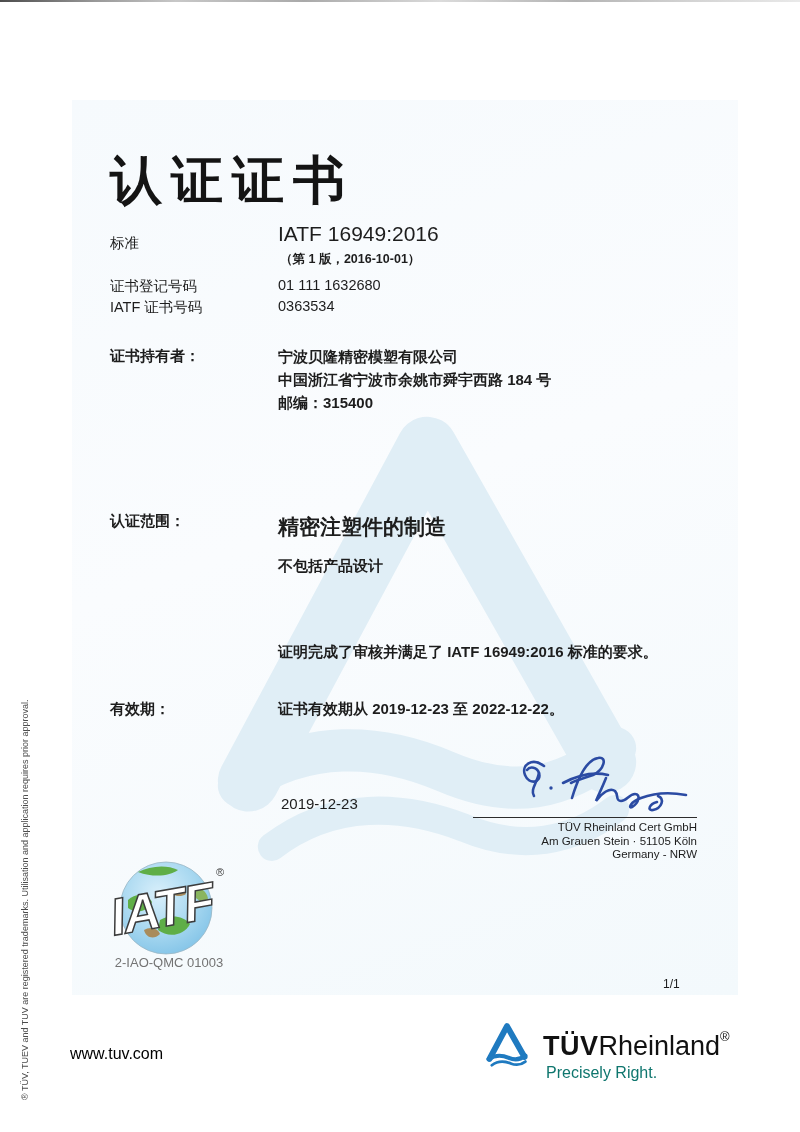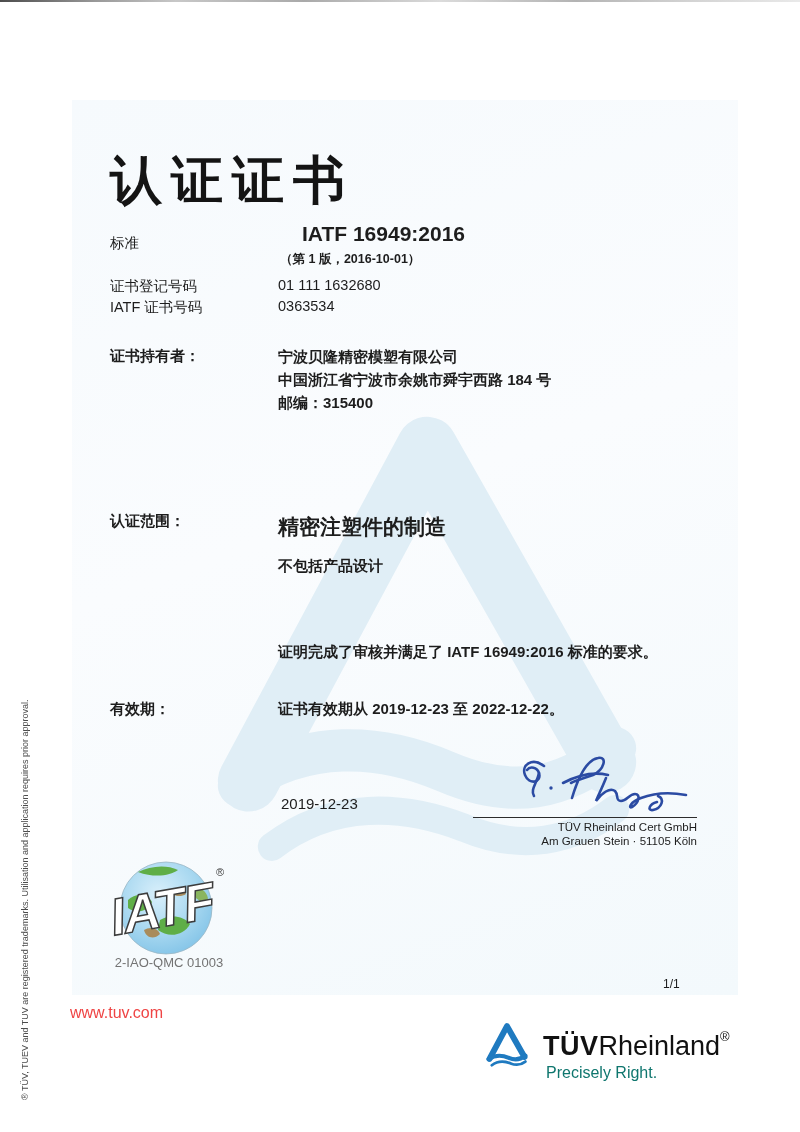--- a/index.html
+++ b/index.html
@@ -19,33 +19,33 @@
     left:72px;top:100px;width:666px;height:895px;
     background:linear-gradient(160deg,#f6fafd 0%,#fafcfe 45%,#f3f9fc 100%);
   }
   .watermark{left:192px;top:404px;width:470px;height:472px;color:#e0eef6;}
   .title{
     left:110px;top:146px;font-size:52px;font-weight:700;letter-spacing:9px;color:#141414;
   }
   .lbl{font-size:14.5px;color:#1d1d1d;}
   .val{font-size:14.5px;color:#1d1d1d;}
   .b{font-weight:700;}
-  .std-val{left:278px;top:222px;font-size:21px;font-weight:700;margin-left:24px;}
+  .std-val{left:278px;top:222px;font-size:21px;font-weight:400;}
   .std-ed{left:280px;top:251px;font-size:12.5px;font-weight:700;}
   .holder-block,.addr{line-height:23px;font-size:15px;font-weight:700;}
   .statement{left:278px;top:643px;font-size:15px;font-weight:700;}
   .date{left:281px;top:795px;font-size:15px;}
   .sigline{left:473px;top:817px;width:224px;height:1px;background:#2c2c2c;}
   .issuer{
     left:420px;top:821px;width:277px;text-align:right;
     font-size:11.5px;line-height:13.5px;color:#1d1d1d;
   }
   .iatf-code{left:101px;top:955px;width:136px;text-align:center;font-size:13px;color:#737373;}
   .pagenum{left:663px;top:977px;font-size:12px;}
-  .website{left:70px;top:1004px;font-size:16px;color:#ef4444;}
+  .website{left:70px;top:1045px;font-size:16px;color:#000000;}
   .brand{left:543px;top:1029px;font-size:27px;color:#111;white-space:nowrap;text-align:center;}
   .brand .bold{font-weight:700;letter-spacing:.5px;}
   .brand .reg{font-size:13px;vertical-align:14px;}
   .slogan{left:546px;top:1064px;font-size:16px;color:#0f766e;}
   .sidenote{
     left:20px;top:1100px;width:392px;font-size:9px;color:#4c4c4c;
     transform:rotate(-90deg);transform-origin:left top;white-space:nowrap;
   }
   svg{display:block;}
 </style>
@@ -106,20 +106,21 @@
       <path d="M140 44 C147 47 144 56 135 58 C129 59 131 52 139 50"></path>
     </g>
   </svg>
 </div>
 
 <div class="abs sigline"></div>
 
 <div class="abs issuer">
   <div>TÜV Rheinland Cert GmbH</div>
   <div>Am Grauen Stein · 51105 Köln</div>
+  <div>Germany - NRW</div>
 </div>
 
 <div class="abs" style="left:108px;top:860px;width:122px;height:96px;">
   <svg width="122" height="96" viewBox="0 0 122 96">
     <defs>
       <radialGradient id="gl" cx="42%" cy="35%" r="75%">
         <stop offset="0%" stop-color="#d9effb"></stop>
         <stop offset="55%" stop-color="#a8d8f0"></stop>
         <stop offset="100%" stop-color="#7cc0e6"></stop>
       </radialGradient>

